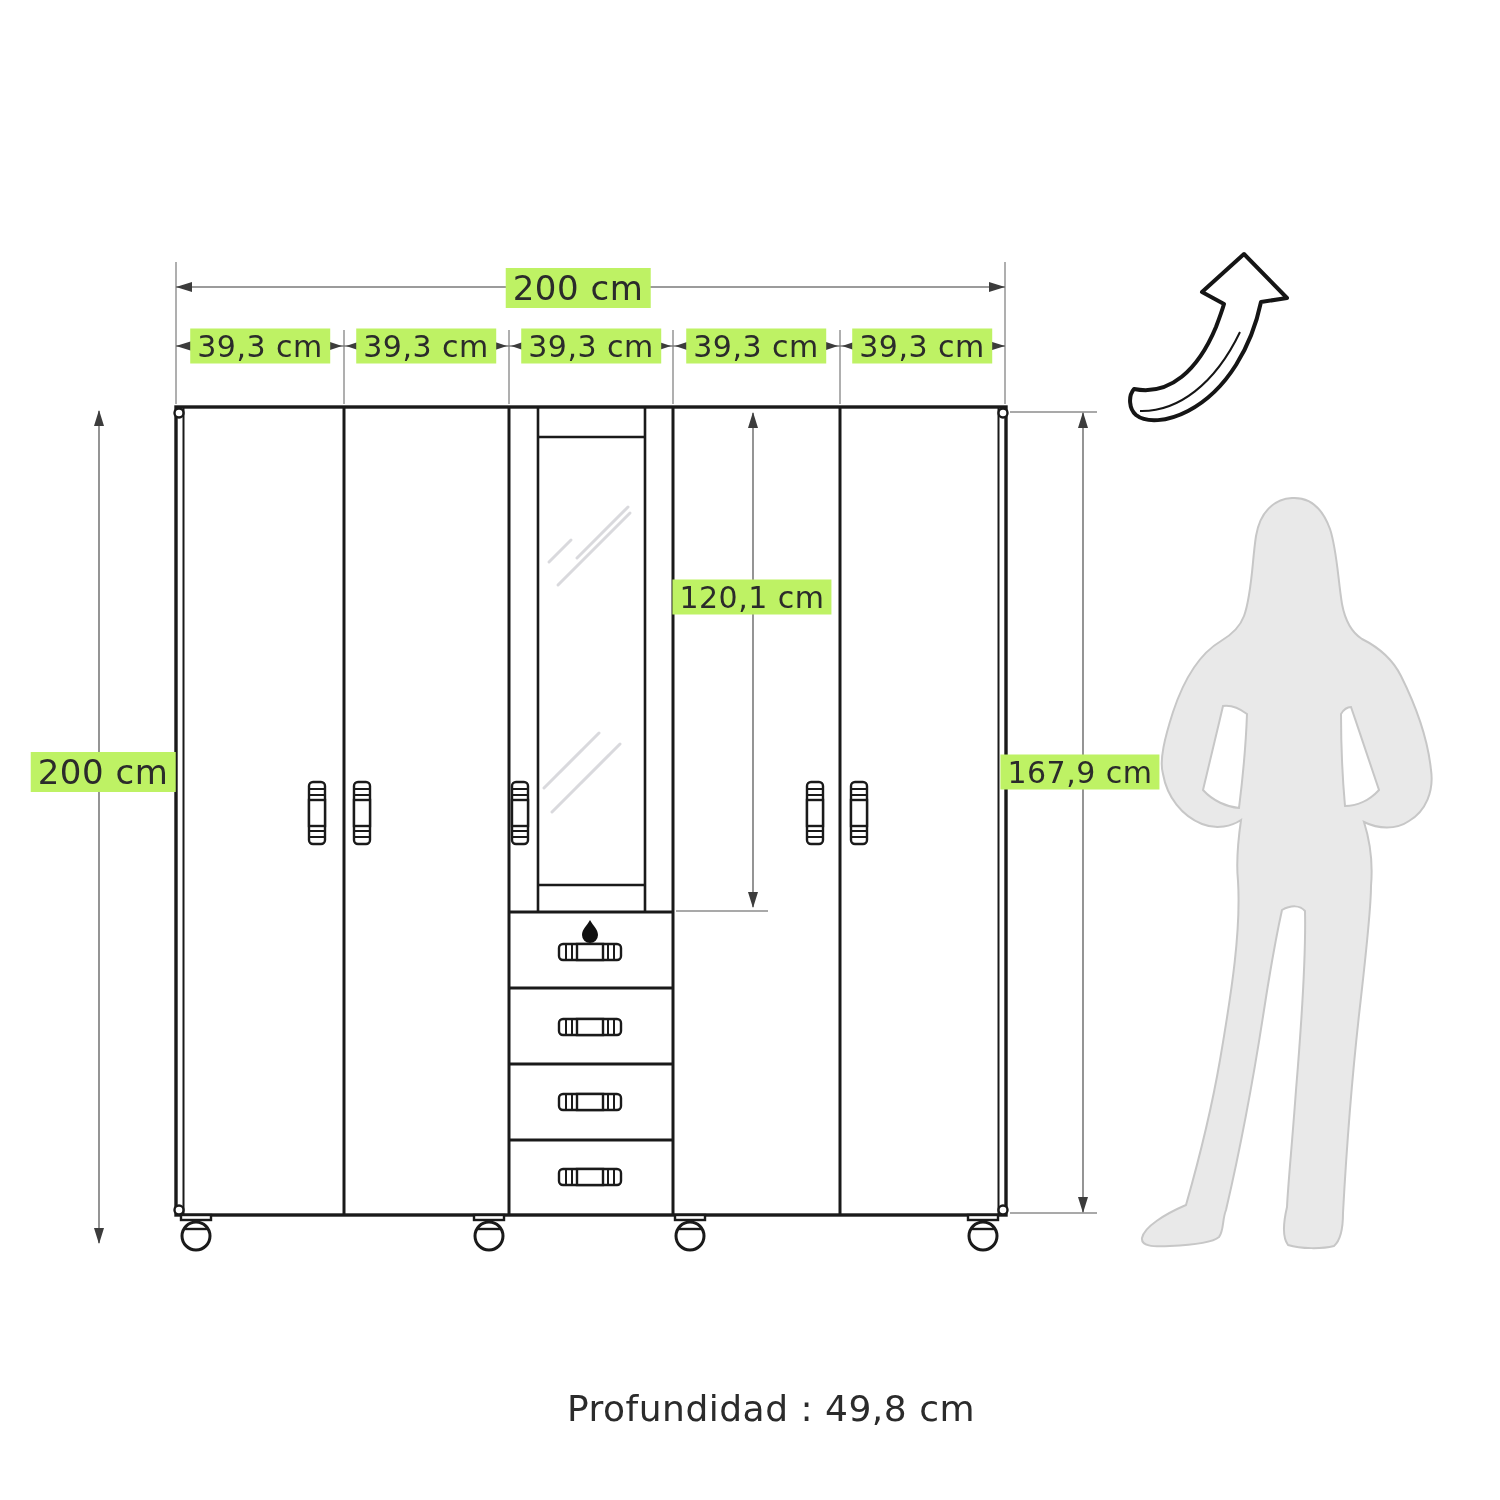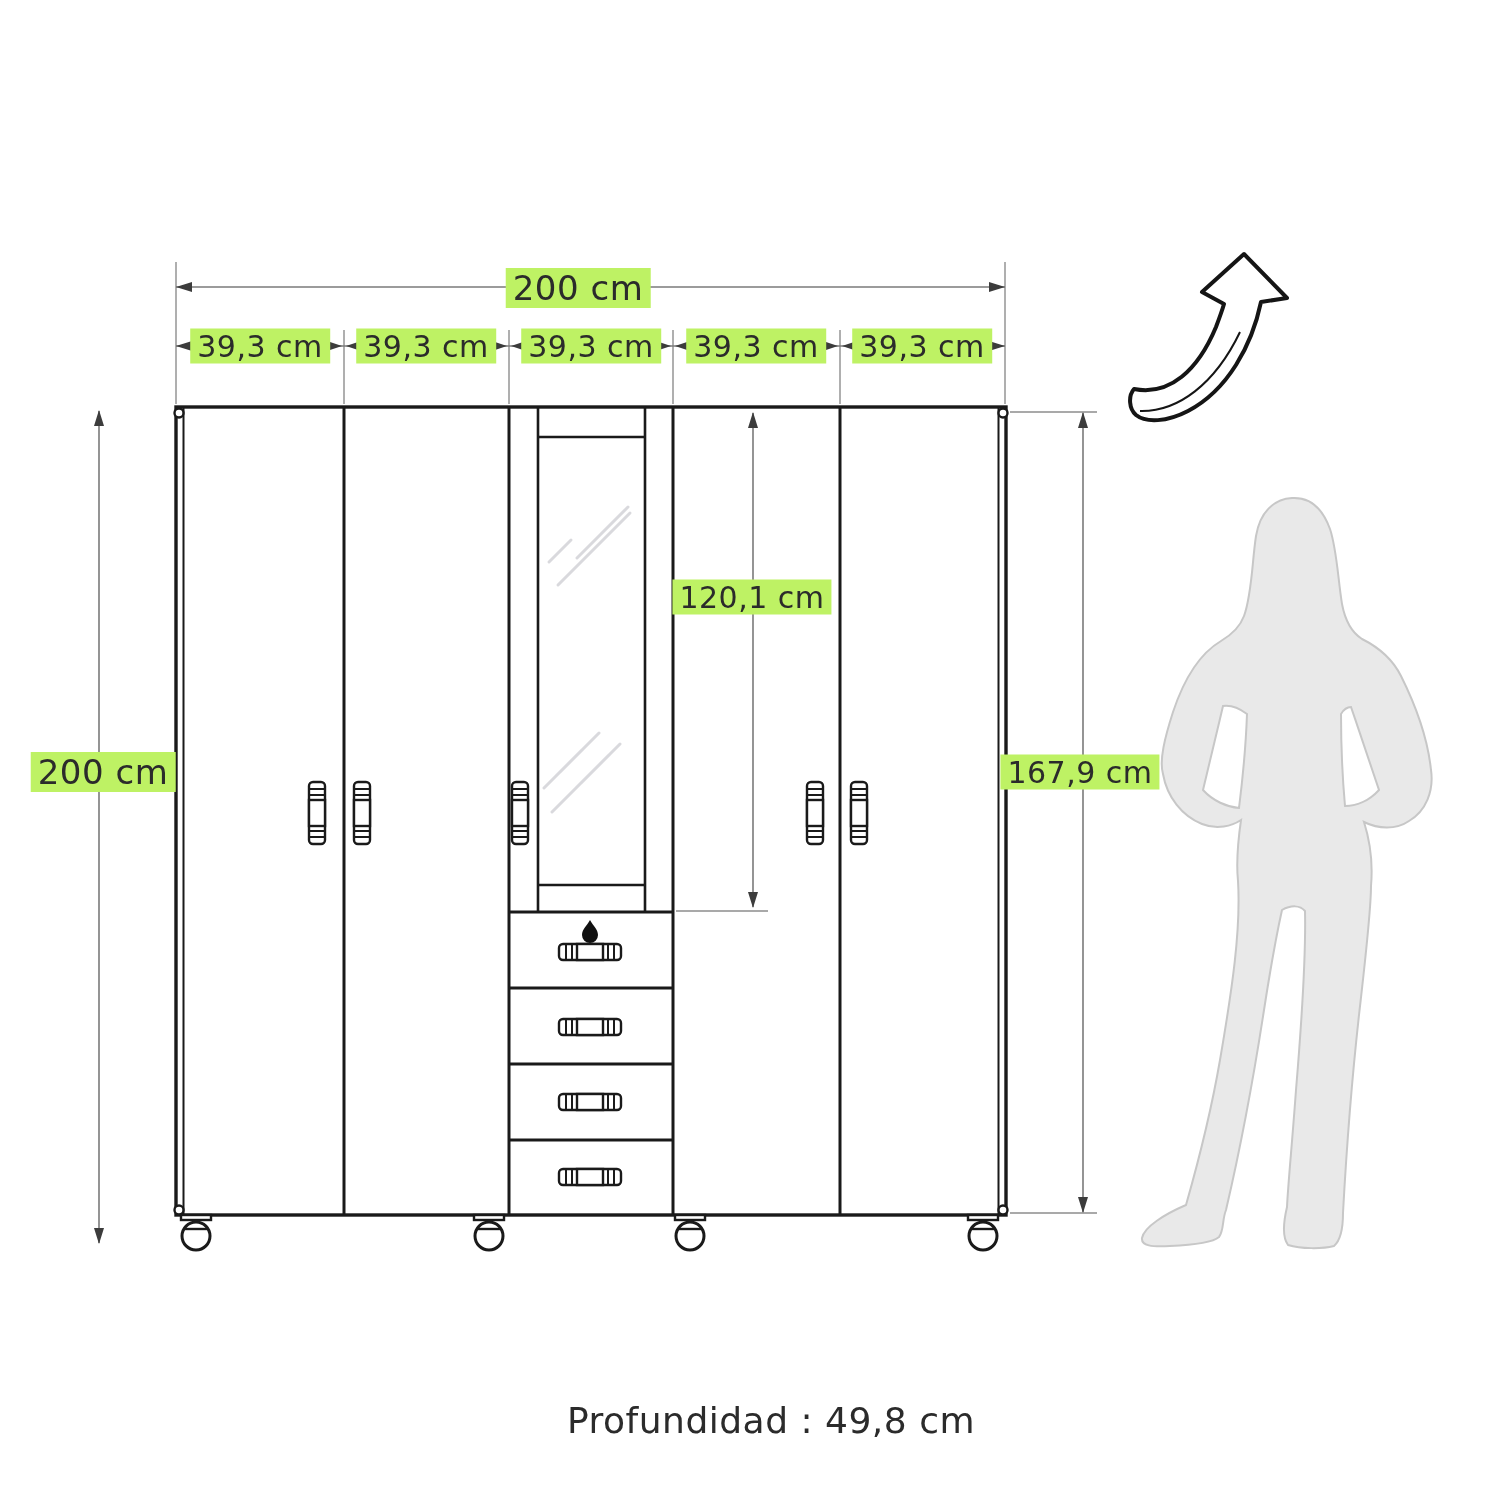--- a/index.html
+++ b/index.html
@@ -15,21 +15,21 @@
     letter-spacing:0.5px;
   }
   .dim{font-size:30px;text-align:center;}
   .dim-lg{font-size:34px;}
   .notes{
     position:absolute;left:966px;top:42px;width:470px;z-index:2;
     text-align:center;font-size:32px;line-height:46px;letter-spacing:0.5px;
   }
   .depth-label{
     position:absolute;left:771px;top:1408px;transform:translate(-50%,-50%);
-    font-size:36px;z-index:2;white-space:nowrap;letter-spacing:0.5px;margin-top:12px;
+    font-size:36px;z-index:2;white-space:nowrap;letter-spacing:0.5px;
   }
 </style>
 </head>
 <body>
 
 <div class="stage">
 
 <svg width="1500" height="1500" viewBox="0 0 1500 1500">
   <defs>
     <g id="vh">

